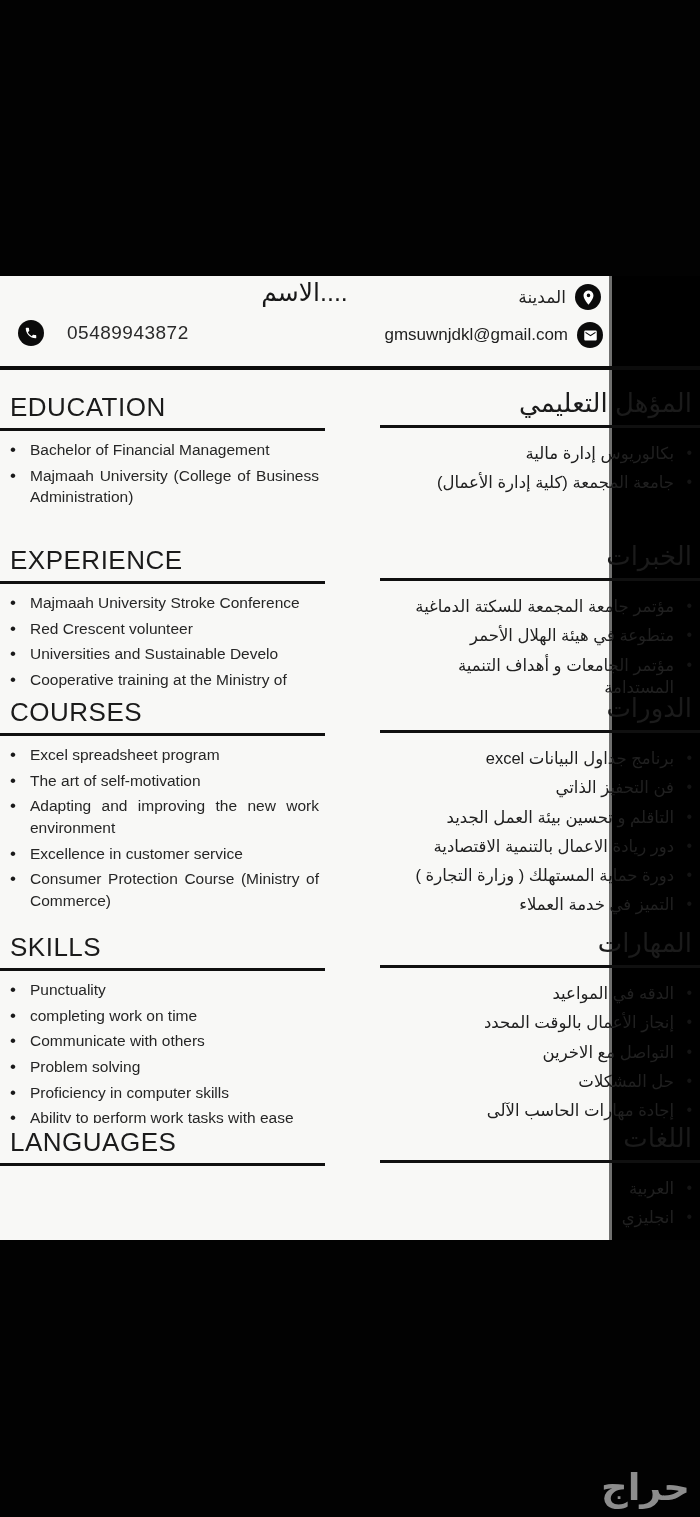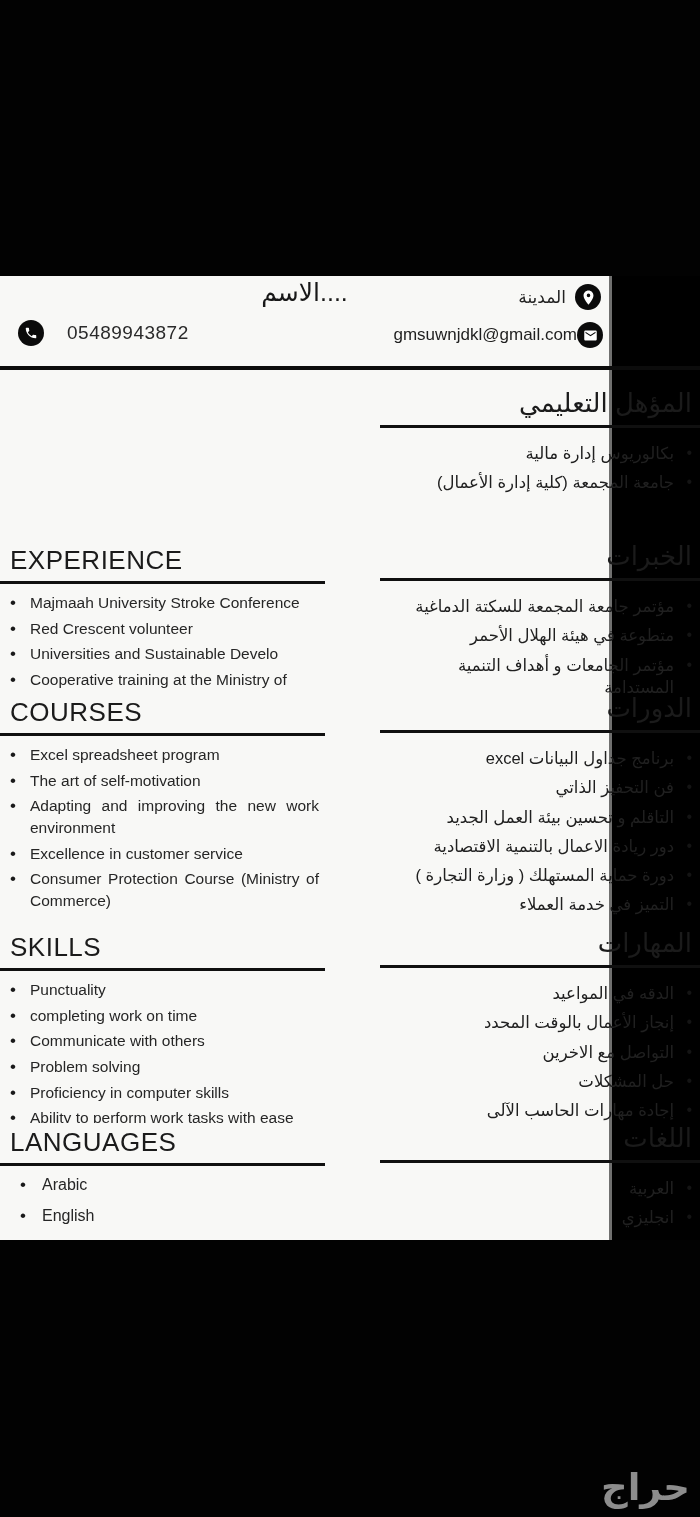--- a/index.html
+++ b/index.html
@@ -21,21 +21,21 @@
   }
 
   
   .name{
     position:absolute;top:2px;left:0;width:100%;text-align:center;
     font-size:25px;color:#181818;letter-spacing:.5px;
   }
   .hrow{position:absolute;display:flex;align-items:center;color:#222;}
   .city-row{top:8px;right:8px;gap:9px;font-size:17px;}
   .phone-row{top:44px;left:18px;gap:23px;font-size:19px;letter-spacing:.5px;color:#2a2a2a;}
-  .email-row{top:46px;right:6px;font-size:17px;color:#1f1f1f;}
+  .email-row{top:46px;right:6px;gap:9px;font-size:17px;color:#1f1f1f;}
   .cicon{
     width:26px;height:26px;border-radius:50%;background:#0b0b0b;
     display:flex;align-items:center;justify-content:center;flex:0 0 auto;
   }
   .cicon svg{display:block;}
   .divider{position:absolute;top:90px;left:0;width:700px;height:4px;background:#0c0c0c;}
 
   
   .content{
     position:absolute;top:112px;left:0;width:700px;
@@ -119,20 +119,27 @@
       <svg width="15" height="15" viewBox="0 0 24 24">
         <path fill="#fff" d="M20 4H4c-1.1 0-1.99.9-1.99 2L2 18c0 1.1.9 2 2 2h16c1.1 0 2-.9 2-2V6c0-1.1-.9-2-2-2zm0 4-8 5-8-5V6l8 5 8-5v2z"></path>
       </svg>
     </span>
   </div>
 
   <div class="divider"></div>
 
   <div class="content">
 
+    <div class="cell en">
+      <div class="sec-head">EDUCATION</div>
+      <ul class="blist">
+          <li>Bachelor of Financial Management</li>
+          <li>Majmaah University (College of Business Administration)</li>
+        </ul>
+    </div>
     <div class="cell ar">
       <div class="sec-head">المؤهل التعليمي</div>
       <ul class="blist">
           <li>بكالوريوس إدارة مالية</li>
           <li>جامعة المجمعة (كلية إدارة الأعمال)</li>
         </ul>
     </div>
 
     <div class="cell en">
       <div class="sec-head">EXPERIENCE</div>
@@ -191,24 +198,20 @@
           <li>الدقه في المواعيد</li>
           <li>إنجاز الأعمال بالوقت المحدد</li>
           <li>التواصل مع الاخرين</li>
           <li>حل المشكلات</li>
           <li>إجادة مهارات الحاسب الآلى</li>
         </ul>
     </div>
 
     <div class="cell en lang-en">
       <div class="sec-head">LANGUAGES</div>
-      <ul class="blist">
-          <li>Arabic</li>
-          <li>English</li>
-        </ul>
     </div>
     <div class="cell ar lang-ar">
       <div class="sec-head">اللغات</div>
       <ul class="blist">
           <li>العربية</li>
           <li>انجليزي</li>
         </ul>
     </div>
 
   </div>

